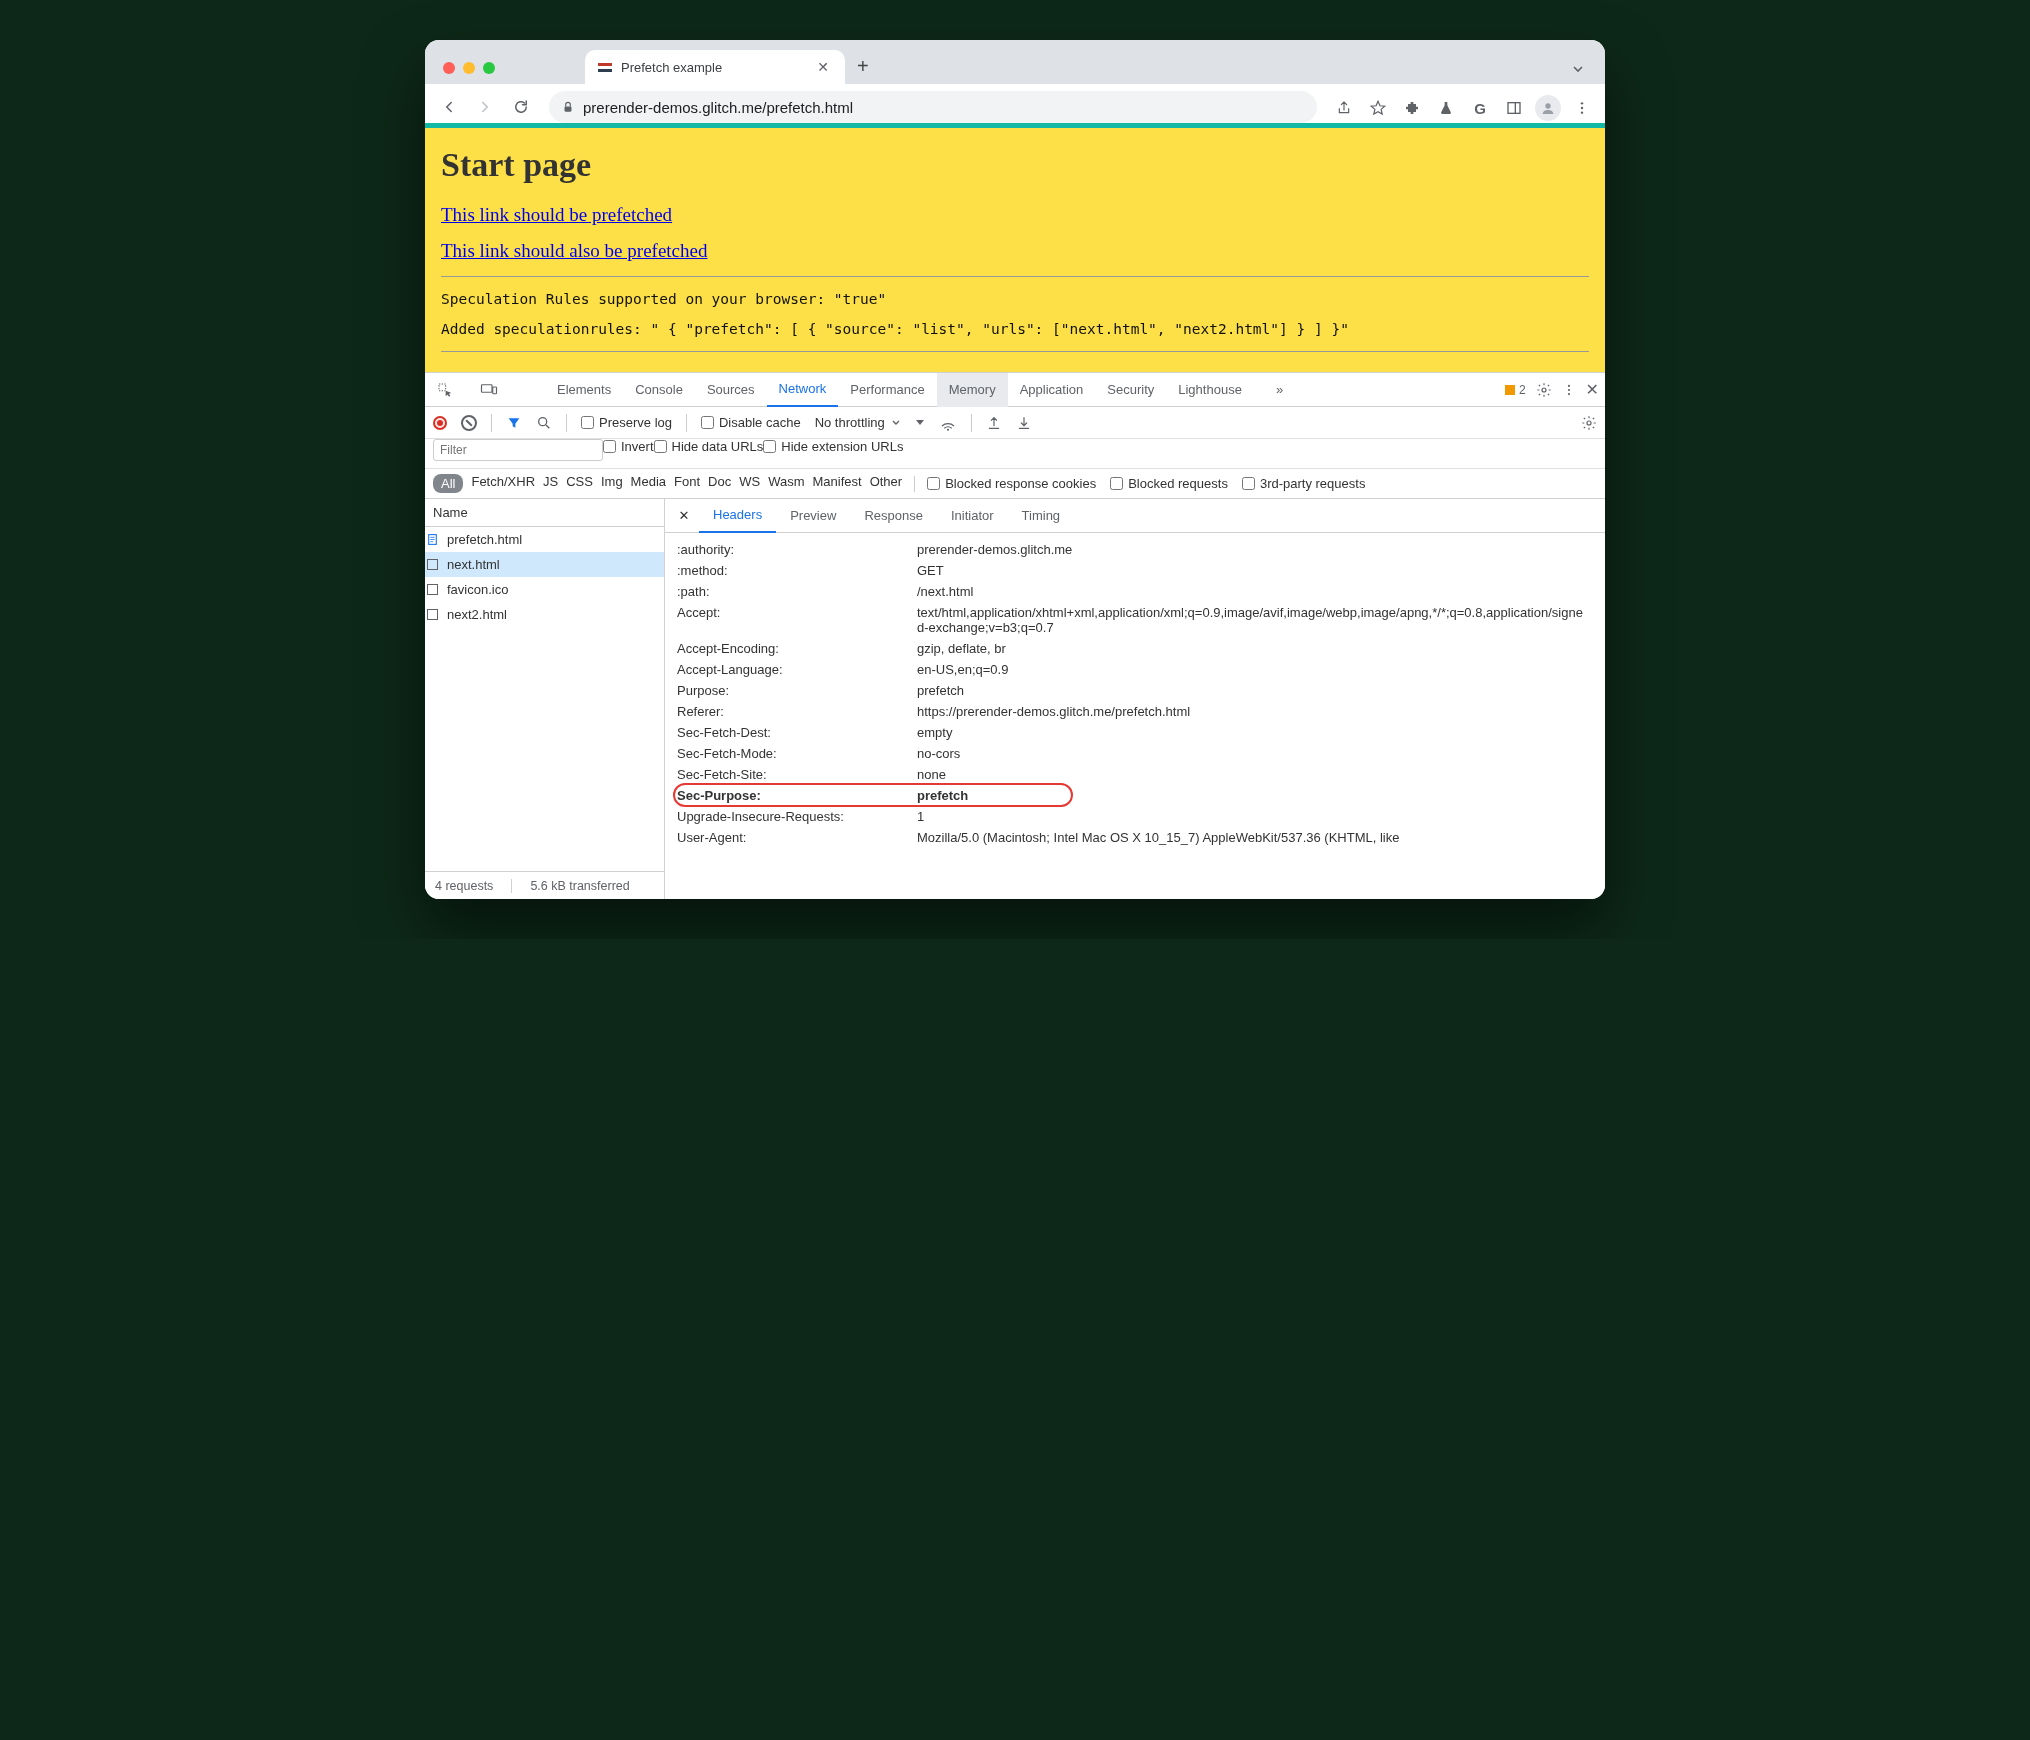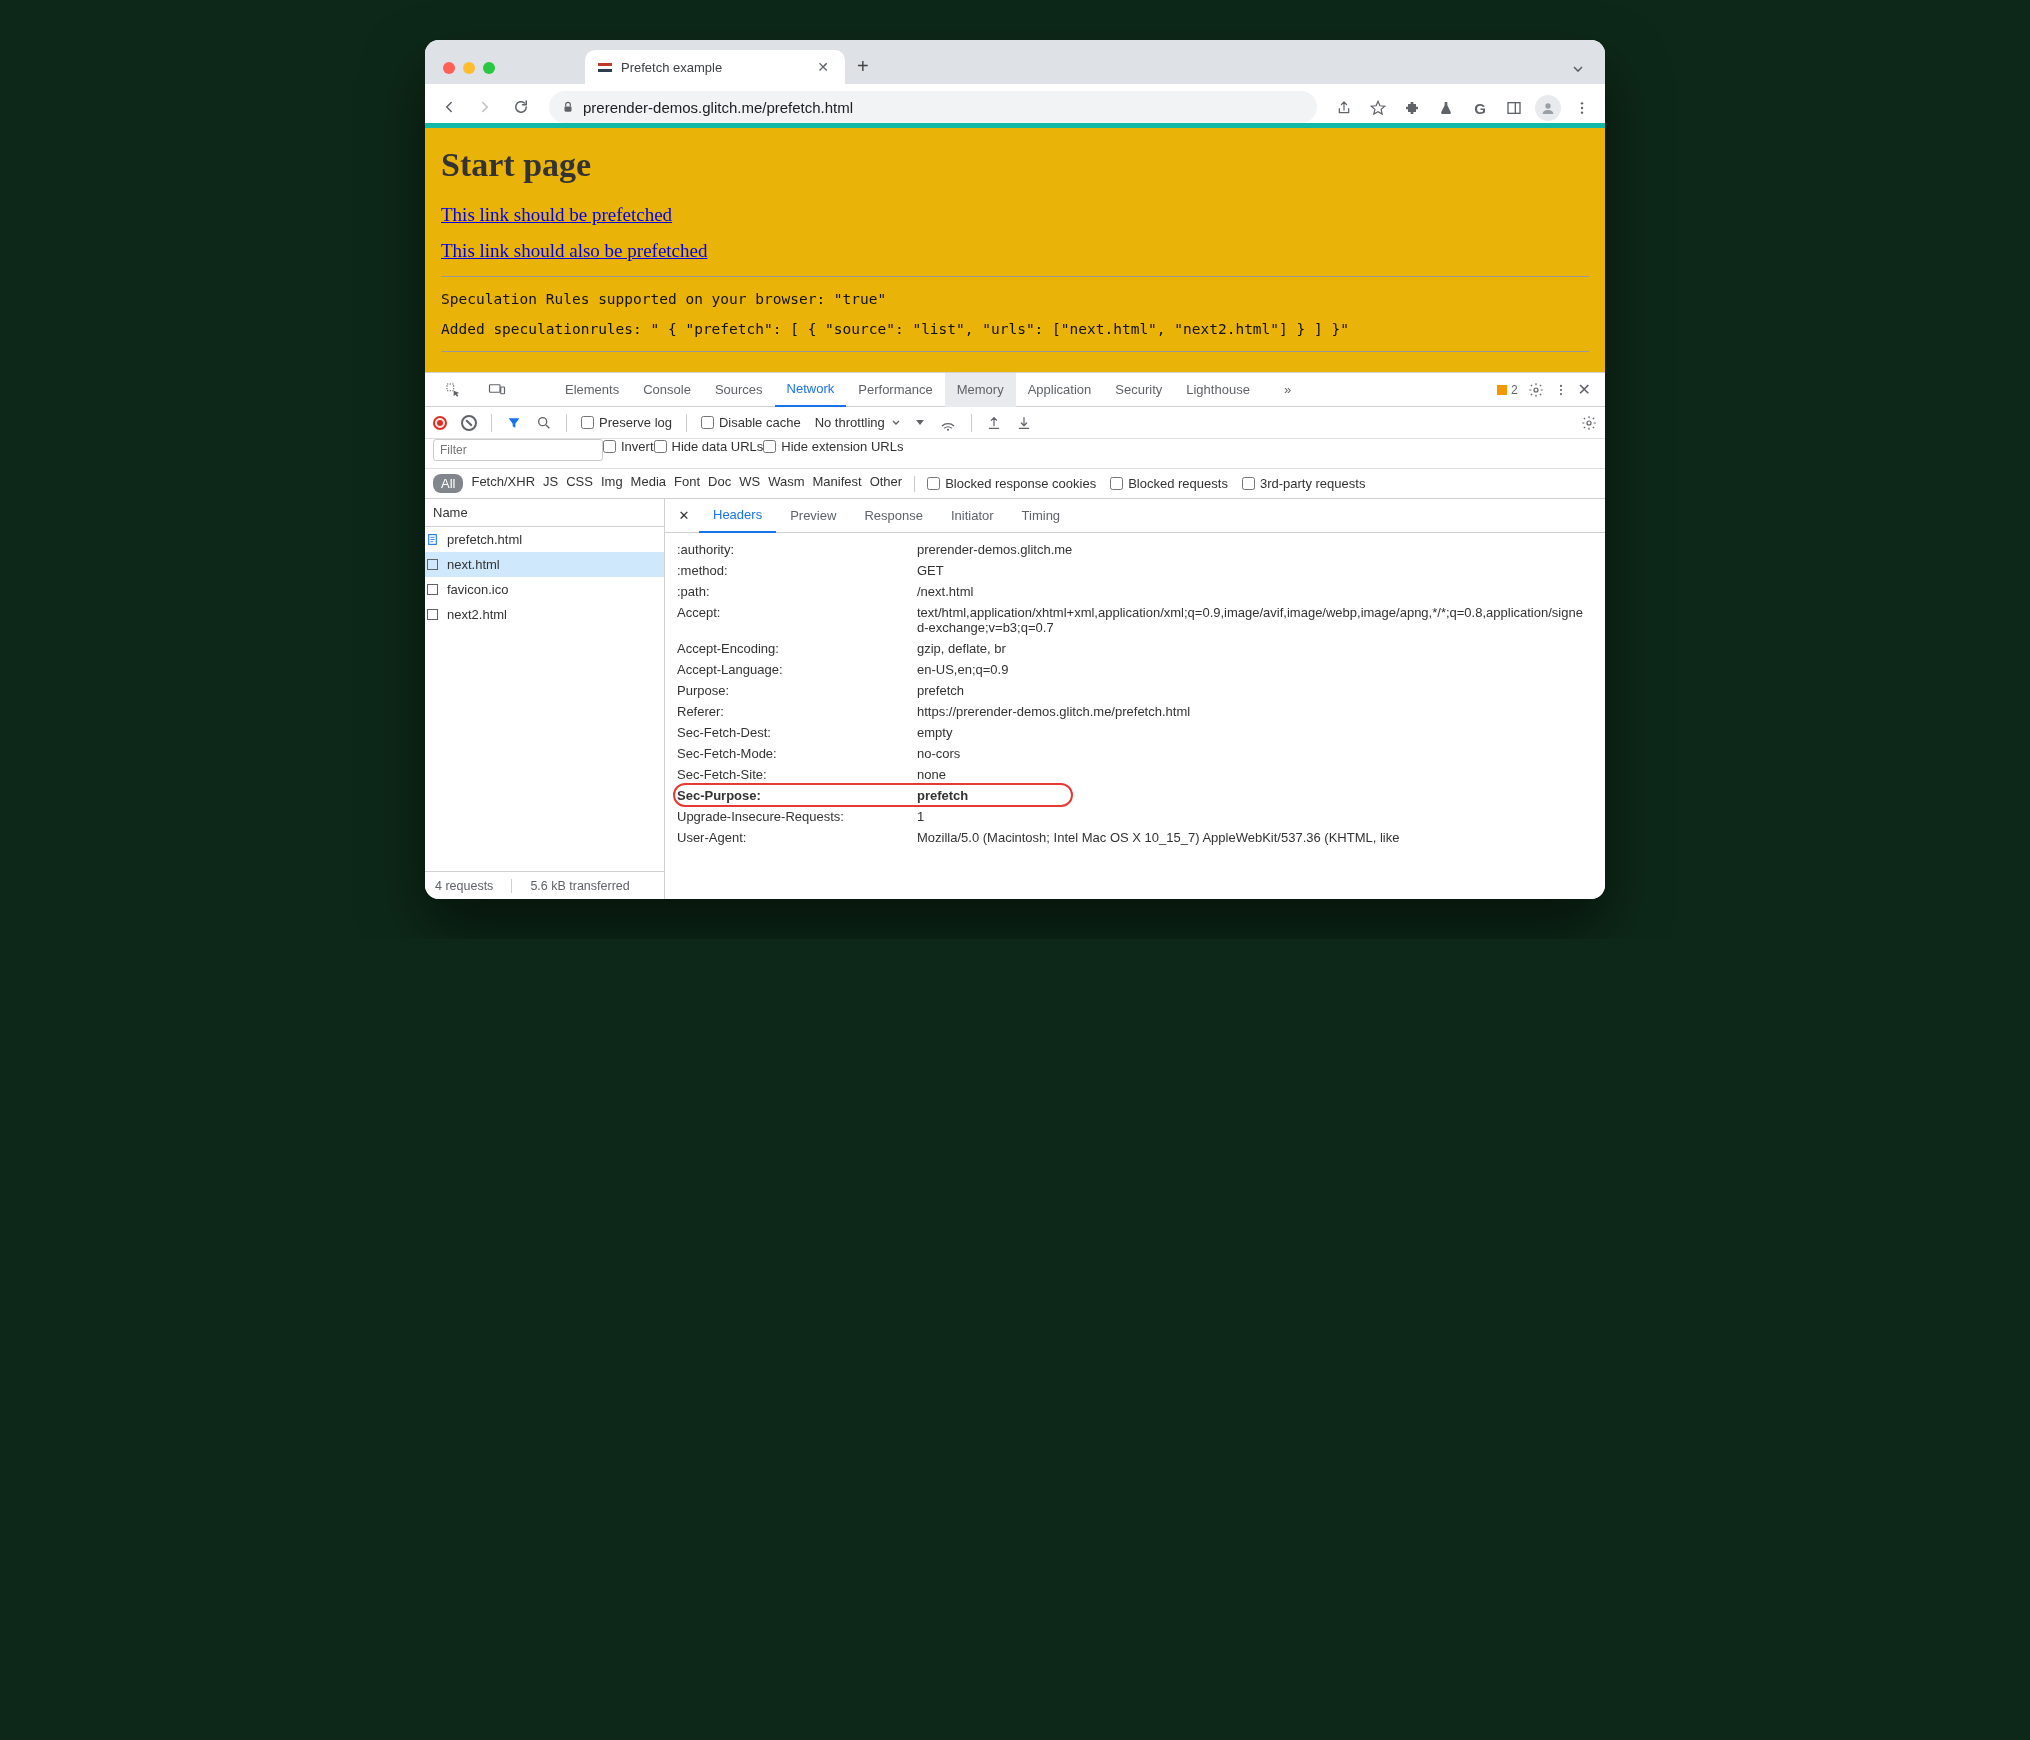--- a/index.html
+++ b/index.html
@@ -72,29 +72,29 @@
     margin:0 8px;
     gap:8px;
     color:#202124;
     font-size:15px;
   }
   .right-icons { display:flex; gap:4px; align-items:center;}
   .ricon { width:30px; height:30px; display:flex; align-items:center; justify-content:center; color:#5f6368; border-radius:4px;}
   .avatar { width:26px; height:26px; border-radius:50%; background:#e8eaed; display:flex; align-items:center; justify-content:center;}
 
   
-  .content { padding: 18px 16px 6px; background:#eab308;}
+  .content { padding: 18px 16px 6px; background:#fde047;}
   .content h1 { font-family: Georgia, "Times New Roman", serif; font-weight:bold; font-size:34px; margin-bottom:20px;}
   .content a { color:#0000ee; text-decoration:underline; font-family:Georgia,serif; font-size:19px; display:block; margin-bottom:14px;}
   .content hr { border:none; border-top:1px solid #999; margin:10px 0 14px;}
   .content .mono { font-family: ui-monospace, Menlo, monospace; font-size:14.5px; margin-bottom:14px; color:#111;}
 
   
   .devtools { border-top:1px solid #d0d0d0; background:#fff; }
-  .dt-tabs { display:flex; align-items:center; border-bottom:1px solid #d0d0d0; height:34px; padding:0 14px; gap:16px;}
+  .dt-tabs { display:flex; align-items:center; border-bottom:1px solid #d0d0d0; height:34px; padding:0 6px; gap:16px;}
   .dt-icon { width:28px; height:28px; display:flex; align-items:center; justify-content:center; color:#5f6368;}
   .dt-tab { padding:0 12px; height:34px; display:flex; align-items:center; color:#5f6368; font-size:13px;}
   .dt-tab.active { color:#1a73e8; border-bottom:2px solid #1a73e8;}
   .dt-tab.highlight { background:#e8eaed;}
   .dt-right { margin-left:auto; display:flex; align-items:center; gap:10px; color:#5f6368;}
   .warn-badge { display:flex; align-items:center; gap:4px; font-size:12px;}
   .warn-sq { width:10px; height:10px; background:#f29900;}
 
   .dt-bar2 { display:flex; align-items:center; height:32px; padding:0 8px; gap:14px; border-bottom:1px solid #e0e0e0;}
   .rec { width:14px;height:14px;border-radius:50%;border:2px solid #d93025;background:#fce8e6; position:relative;}

